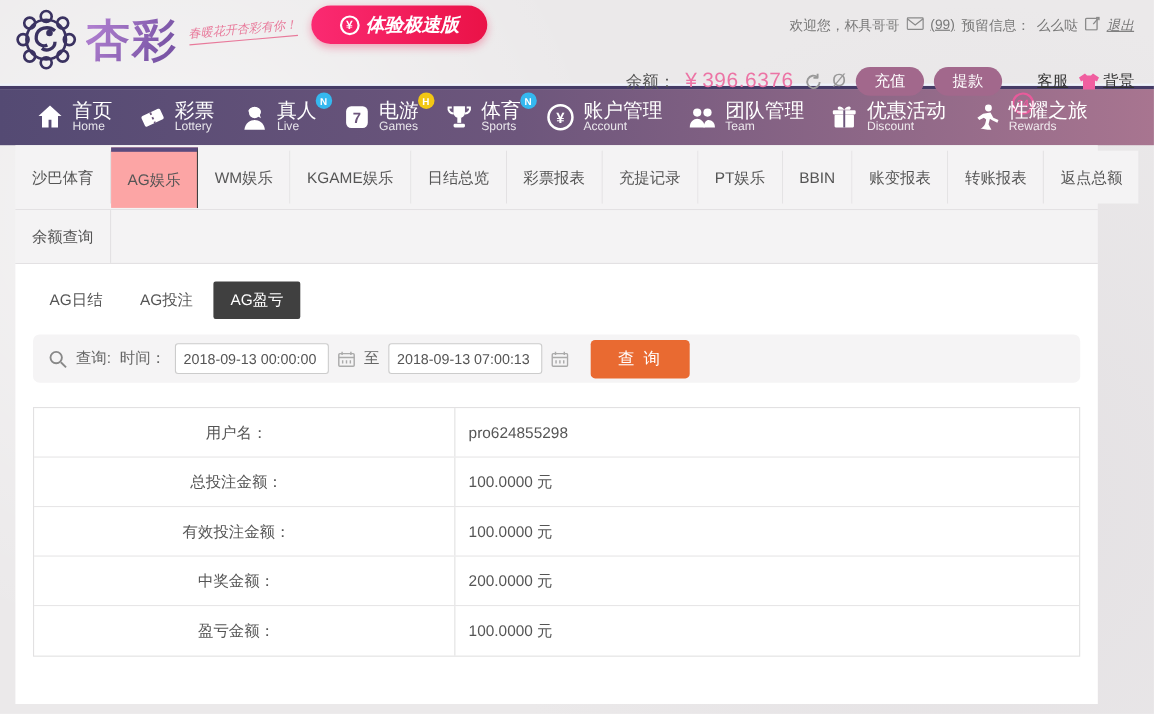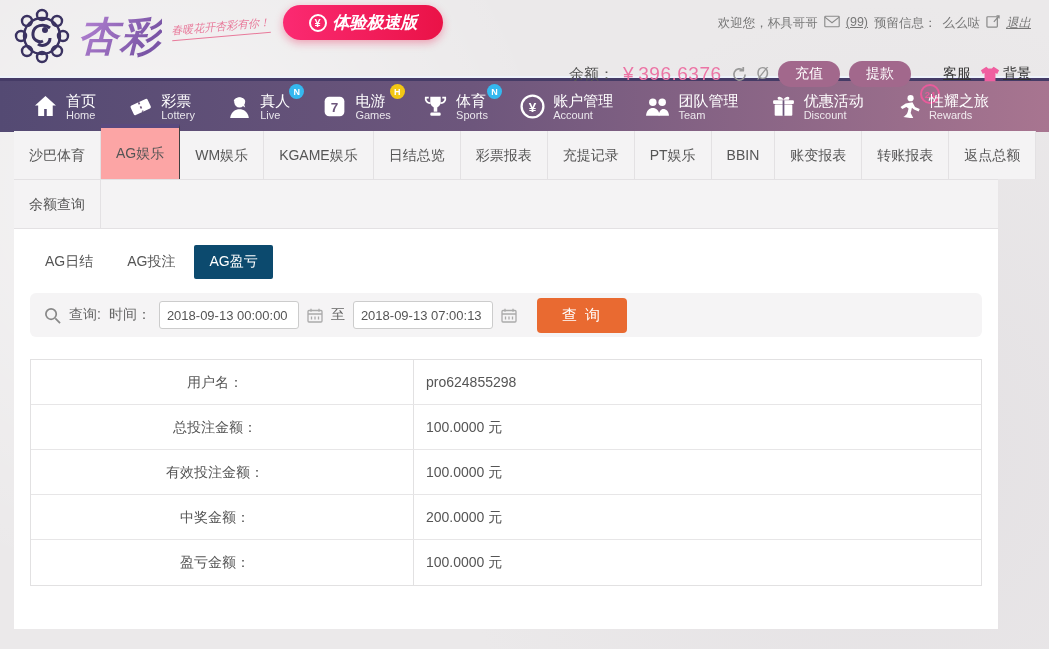--- a/index.html
+++ b/index.html
@@ -11,21 +11,21 @@
       radial-gradient(circle at 85% 70%, rgba(220,216,220,.5), transparent 45%),
       #ebe9ea;
     color:#555;
   }
   
   .header { position:relative; height:78px; border-bottom:2px solid #edf2fa; }
   .logo-wrap { position:absolute; left:14px; top:8px; display:flex; align-items:center; }
   .emblem { width:56px; height:56px; color:#3a3261; }
   .brand-zh { font-size:40px; font-weight:bold; margin-left:8px; letter-spacing:2px;
     background:linear-gradient(120deg,#b07fd0 10%,#7a55a6 80%);
-    -webkit-background-clip:text; background-clip:text; color:#8a62b0;font-style:italic; -webkit-text-fill-color:transparent; }
+    -webkit-background-clip:text; background-clip:text; color:#8a62b0; -webkit-text-fill-color:transparent; }
   .tagline { font-size:11px; color:#e8799a; font-style:italic; margin-left:10px; transform:rotate(-5deg) translateY(-8px); border-bottom:1px solid #e8799a; padding-bottom:2px; white-space:nowrap;}
   .speed-badge { position:absolute; left:283px; top:5px; width:160px; height:35px;
     background:linear-gradient(90deg,#fb2a72,#ea1247); border-radius:20px;
     display:flex; align-items:center; justify-content:center; gap:6px;
     color:#fff; font-size:17px; font-weight:bold; font-style:italic;
     box-shadow:0 3px 8px rgba(234,18,71,.35); cursor:pointer; }
   .coin-ico { width:18px; height:18px; border:2px solid #fff; border-radius:50%;
     display:inline-flex; align-items:center; justify-content:center; font-size:11px; font-style:normal; }
   .userbar { position:absolute; right:18px; top:15px; display:flex; align-items:flex-start; gap:6px;
     font-size:12.5px; color:#777; }
@@ -43,36 +43,36 @@
   .svc-circle { width:20px; height:20px; border:2px solid #e85b9b; color:#e85b9b; border-radius:50%;
     font-size:9.5px; font-weight:bold; display:flex; align-items:center; justify-content:center;margin-top:40px; }
   .svc-label { font-size:14px; color:#333; text-decoration:underline; }
   .tshirt { width:20px; height:18px; color:#f05fa0; position:relative; }
   
   .nav { height:54px; background:linear-gradient(90deg,#544a73 0%,#6d567c 45%,#a87590 100%);
     border-top:3px solid #453b66; display:flex; align-items:center;
     justify-content:space-between; padding:0 60px 0 32px; }
   .nav-item { display:flex; align-items:center; gap:7px; color:#fff; cursor:pointer; position:relative; }
   .nav-ico { width:27px; height:27px; color:#fff; }
-  .nav-zh { font-size:15px; line-height:17px; }
+  .nav-zh { font-size:18px; line-height:17px; }
   .nav-en { font-size:11px; line-height:12px; color:rgba(255,255,255,.85); }
   .nav-badge { position:absolute; top:-8px; right:-14px; width:15px; height:15px; border-radius:50%;
     font-size:9px; font-weight:bold; color:#fff; display:flex; align-items:center; justify-content:center; }
   .badge-N { background:#35b8ef; } .badge-H { background:#f2c714; }
   
   .content { width:984px; margin-left:14px; background:transparent; }
-  .tabs-row { display:flex; align-items:flex-end; background:#f4f3f4; height:48px; border-bottom:1px solid #e3e1e3; }
+  .tabs-row { display:flex; align-items:center; background:#f4f3f4; height:59px; border-bottom:1px solid #e3e1e3; }
   .tabs-row.second { height:49px; align-items:center; }
   .tab { height:48px; line-height:48px; padding:0 15px; font-size:14px; color:#555;
     border-right:1px solid #e3e1e3; cursor:pointer; background:#f4f3f4; white-space:nowrap; }
   .tab.active { background:#fca5a5; height:55px; line-height:50px; border-top:4px solid #5a4a7e; border-right:1px solid #404040; }
   .panel { background:#fff; padding:12px 16px 40px; min-height:400px; }
   .subtabs { display:flex; align-items:flex-end; gap:4px; padding:4px 0 14px; }
   .subtab { font-size:14px; color:#555; padding:8px 15px; cursor:pointer; border-radius:2px; }
-  .subtab.active { background:#0c4a6e; color:#fff; }
+  .subtab.active { background:#404040; color:#fff; }
   .query-bar { background:#f5f4f5; border-radius:6px; height:44px; display:flex; align-items:center;
     gap:8px; padding:0 14px; font-size:14px; color:#666; }
   .q-input { width:140px; height:28px; border:1px solid #ccc; border-radius:3px; padding:0 7px;
     font-size:13px; color:#555; font-family:"Liberation Sans","DejaVu Sans",sans-serif; background:#fff; }
   .cal-ico { width:16px; height:15px; color:#aaa; cursor:pointer; }
   .search-ico { width:17px; height:17px; color:#888; }
   .query-btn { margin-left:12px; background:#e96a31; color:#fff; border:none; border-radius:4px;
     font-size:15px; padding:8px 25px; cursor:pointer; letter-spacing:2px; }
   .report { margin-top:22px; border:1px solid #e2e1e2; }
   .report-row { display:flex; height:45px; border-bottom:1px solid #e7e6e7; }

